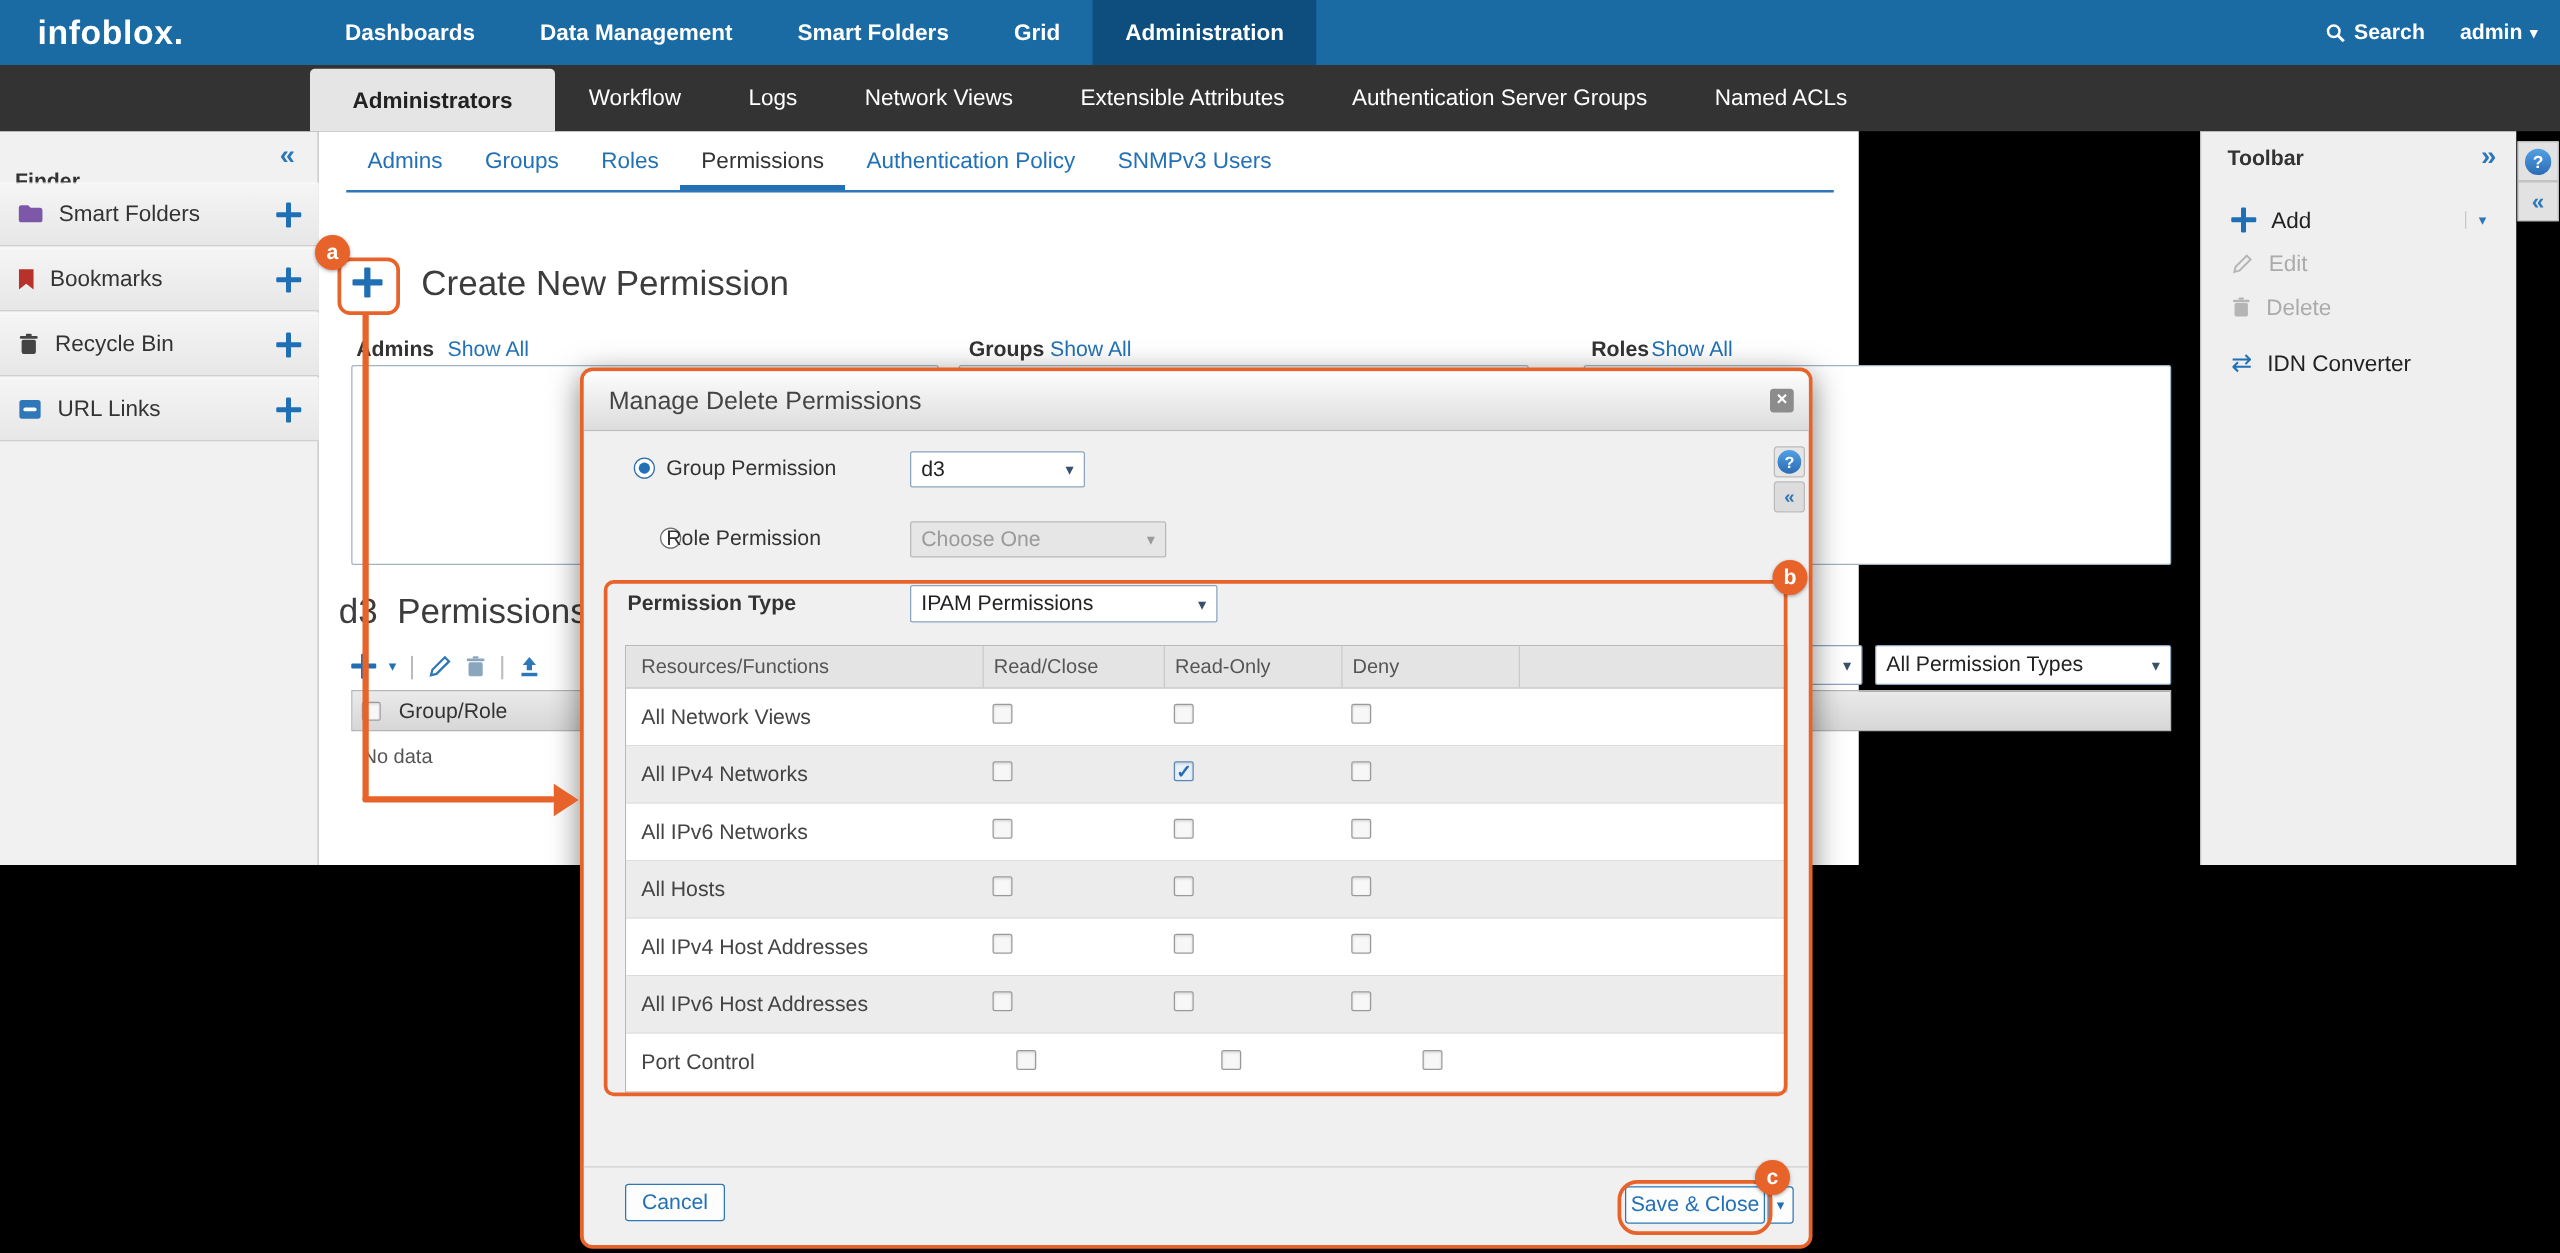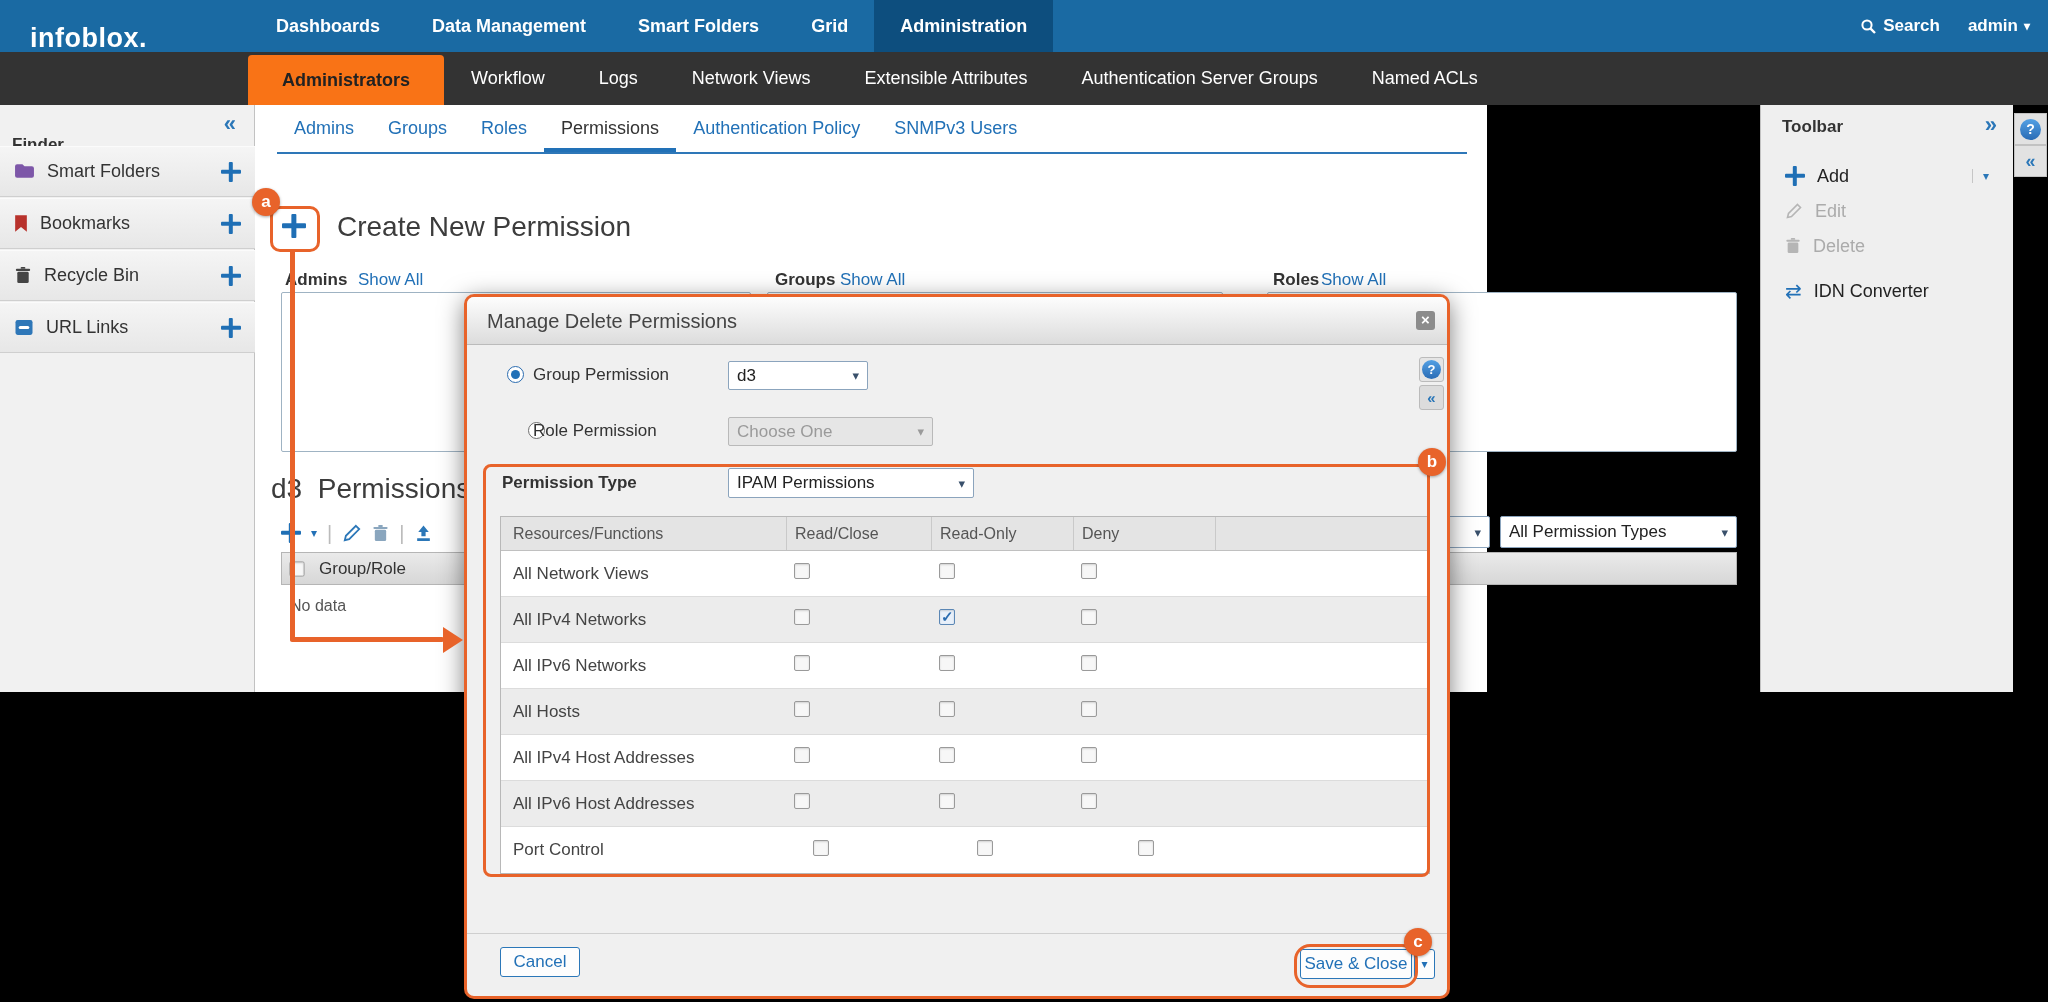--- a/index.html
+++ b/index.html
@@ -2,32 +2,32 @@
 <html><head>
 <meta charset="utf-8">
 <style>
   * { box-sizing: border-box; }
   body { margin:0; background:#000; font-family:"Liberation Sans", sans-serif; }
   #app { position:relative; width:2048px; height:1002px; overflow:hidden; background:#000; }
   .abs { position:absolute; }
 
   
   #topnav { position:absolute; left:0; top:0; width:2048px; height:52px; background:#1a6aa3; }
-  #logo { position:absolute; left:30px; top:0; line-height:52px; color:#fff; font-size:27px; font-weight:bold; letter-spacing:.5px;margin-top:12px; }
+  #logo { position:absolute; left:30px; top:0; line-height:52px; color:#fff; font-size:27px; font-weight:bold; letter-spacing:.5px; }
   #nav-items { position:absolute; left:250px; top:0; display:flex; }
   .nav-item { padding:0 26px; color:#fff; font-size:18px; font-weight:bold; line-height:52px; white-space:nowrap; cursor:pointer; }
   .nav-item.active { background:#0d4e7e; }
   #nav-right { position:absolute; right:18px; top:0; display:flex; align-items:center; gap:28px; height:52px; }
   .nav-right-item { display:flex; align-items:center; gap:6px; color:#fff; font-size:17px; font-weight:bold; }
   .caret-down { font-size:12px; color:#fff; }
 
   
   #tabbar { position:absolute; left:0; top:52px; width:2048px; height:53px; background:#333; display:flex; align-items:flex-end; padding-left:248px; }
   .tab { color:#fff; font-size:18px; line-height:53px; padding:0 27px; white-space:nowrap; cursor:pointer; }
-  .tab.active { background:#f97316; color:#222; font-weight:bold; height:50px; line-height:50px; border-radius:4px 4px 0 0; padding:0 34px; }
+  .tab.active { background:#e5e5e5; color:#222; font-weight:bold; height:50px; line-height:50px; border-radius:4px 4px 0 0; padding:0 34px; }
 
   
   #finder { position:absolute; left:0; top:105px; width:255px; height:587px; background:#f1f1f1; border-right:1px solid #c2c2c2; }
   #finder-header { position:absolute; left:0; top:0; width:100%; height:40px; }
   #finder-title { position:absolute; left:12px; top:10px; font-size:17px; font-weight:bold; color:#333;margin-top:20px; }
   .chev-blue { color:#2b77b8; font-size:22px; font-weight:bold; line-height:20px; }
   .finder-row { position:absolute; left:0; width:255px; height:51px; background:linear-gradient(#f5f5f5,#e7e7e7); border-top:1px solid #fbfbfb; border-bottom:1px solid #cfcfcf; display:flex; align-items:center; padding:0 14px; cursor:pointer; }
   .finder-row .flabel { margin-left:12px; font-size:18px; color:#333; flex:1; }
   .plus { position:relative; display:inline-block; }
   .plus::before { content:""; position:absolute; left:50%; top:0; width:22%; height:100%; background:currentColor; transform:translateX(-50%); border-radius:1px; }

